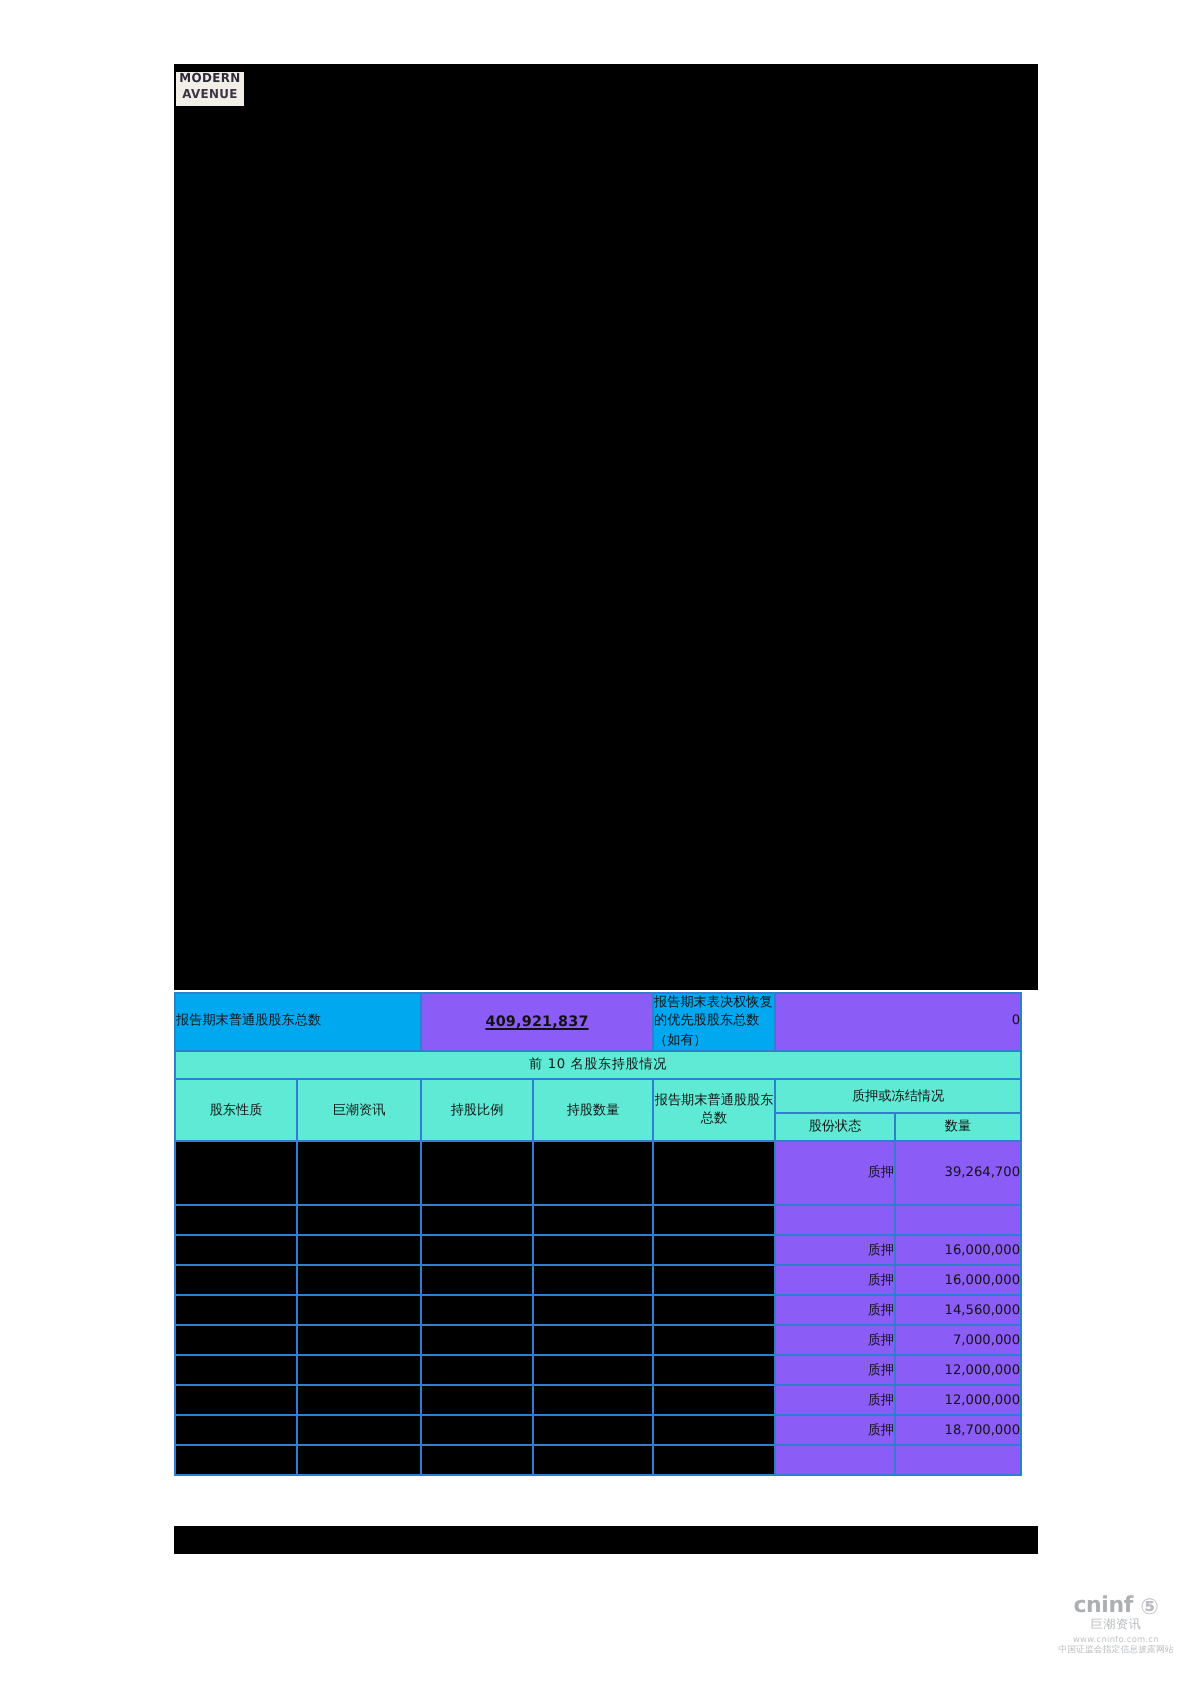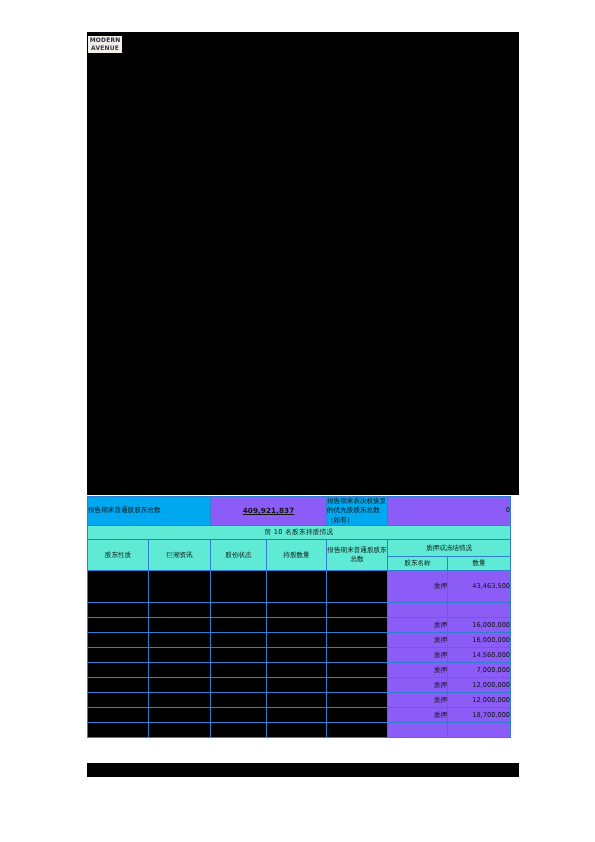--- a/index.html
+++ b/index.html
@@ -189,41 +189,41 @@
       <td class="wh v-right" colspan="2">0</td>
     </tr>
 
     <tr style="height:14px">
       <td class="cy span-title" colspan="7">前 10 名股东持股情况</td>
     </tr>
 
     <tr style="height:17px">
       <td class="cy" rowspan="2">股东性质</td>
       <td class="cy" rowspan="2">巨潮资讯</td>
-      <td class="cy" rowspan="2">股份状态</td>
+      <td class="cy" rowspan="2">持股比例</td>
       <td class="cy" rowspan="2">持股数量</td>
       <td class="cy hdr-2line" rowspan="2">报告期末普通股股东总数</td>
       <td class="cy" colspan="2">质押或冻结情况</td>
     </tr>
 
     <tr style="height:14px">
-      <td class="cy">股东名称</td>
+      <td class="cy">股份状态</td>
       <td class="cy">数量</td>
     </tr>
 
     </tbody>
       <tbody id="tbl-body">
         <tr style="height: 32px;">
           <td class="bk"></td>
           <td class="bk"></td>
           <td class="bk"></td>
           <td class="bk"></td>
           <td class="bk"></td>
           <td class="wh v-left">质押</td>
-          <td class="wh v-right">43,463,500</td>
+          <td class="wh v-right">39,264,700</td>
         </tr>
         <tr style="height: 15px;">
           <td class="bk"></td>
           <td class="bk"></td>
           <td class="bk"></td>
           <td class="bk"></td>
           <td class="bk"></td>
           <td class="wh v-left"></td>
           <td class="wh v-right"></td>
         </tr>
@@ -295,14 +295,23 @@
           <td class="bk"></td>
           <td class="bk"></td>
           <td class="bk"></td>
           <td class="bk"></td>
           <td class="wh v-left"></td>
           <td class="wh v-right"></td>
         </tr>
       </tbody>
   </table>
 
+  <div id="watermark">
+    <div id="wm-logo">
+      <span>cninf</span>
+      <span id="wm-mark">⑤</span>
+    </div>
+    <div id="wm-cn">巨潮资讯</div>
+    <div id="wm-url">www.cninfo.com.cn</div>
+    <div id="wm-sub">中国证监会指定信息披露网站</div>
+  </div>
 
 </div>
 
 </body></html>

